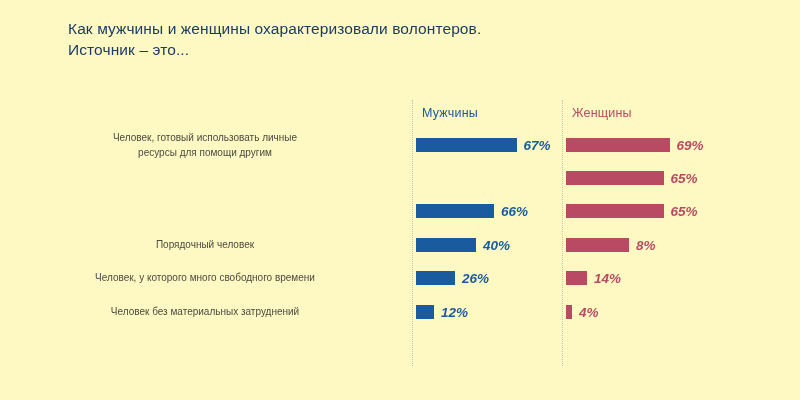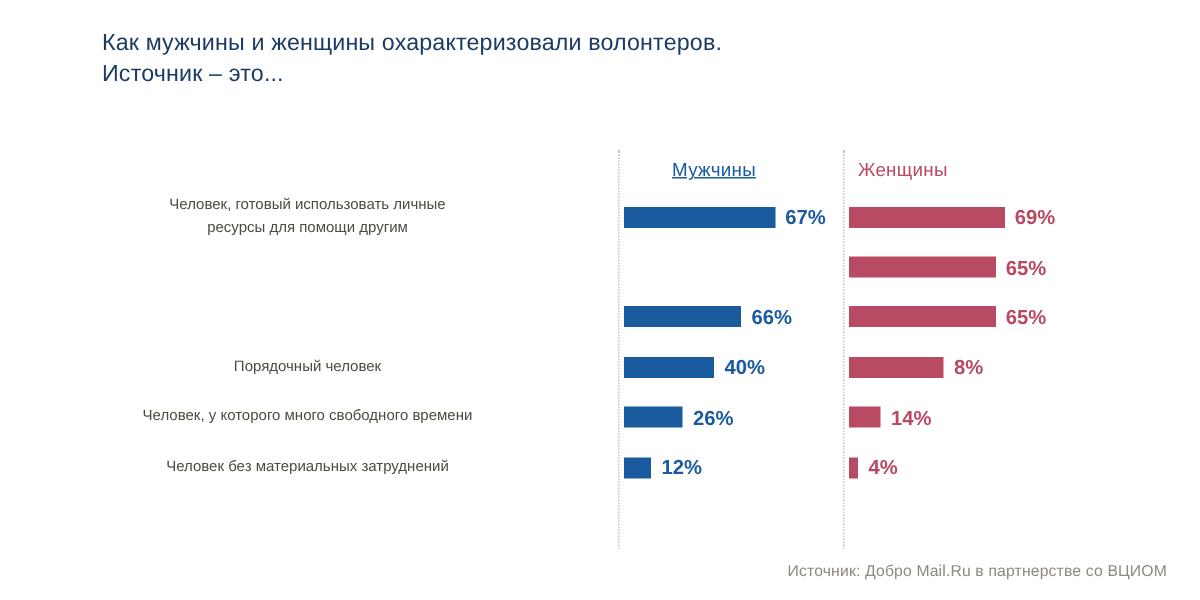--- a/index.html
+++ b/index.html
@@ -11,21 +11,21 @@
     height: 400px;
     background: #f2f0e4;
     font-family: "Liberation Sans", sans-serif;
     overflow: hidden;
     position: relative;
   }
 
   #chart-root {
     position: absolute;
     inset: 0;
-    background: #ffffff;
+    background: #fef9c3;
   }
 
   
   .title {
     position: absolute;
     left: 68px;
     top: 18px;
     width: 640px;
     font-size: 15.5px;
     line-height: 21px;
@@ -36,21 +36,21 @@
   .title-line { display: block; white-space: pre; }
 
   
   .col-head {
     position: absolute;
     top: 106px;
     font-size: 12.5px;
     font-weight: 400;
     letter-spacing: 0.2px;
   }
-  .col-head.men   { left: 448px; color: #1a5ba0; text-decoration: underline; }
+  .col-head.men   { left: 422px; color: #1a5ba0; }
   .col-head.women { left: 572px; color: #b94a63; }
 
   
   .vrule {
     position: absolute;
     top: 100px;
     width: 0;
     height: 266px;
     border-left: 1px dotted #c9c4ae;
   }
@@ -81,21 +81,21 @@
     transform: translateY(-50%);
     white-space: pre-line;
   }
 
   .bar-wrap {
     position: absolute;
     top: 50%;
     transform: translateY(-50%);
     height: 14px;
     display: flex;
-    align-items: center;
+    font-style: italic;
   }
   .bar-wrap.men   { left: 416px; }
   .bar-wrap.women { left: 566px; }
 
   .bar {
     height: 14px;
     display: block;
   }
   .bar-wrap.men   .bar { background: #1a5ba0; }
   .bar-wrap.women .bar { background: #b94a63; }
@@ -192,15 +192,14 @@
           <span class="bar" style="width: 18px;"></span>
           <span class="bar-value">12%</span>
         </div>
         <div class="bar-wrap women">
           <span class="bar" style="width: 6px;"></span>
           <span class="bar-value">4%</span>
         </div>
       </div>
     </div>
 
-  <div class="source">Источник: Добро Mail.Ru в партнерстве со ВЦИОМ</div>
 
 </div>
 
 </body></html>

